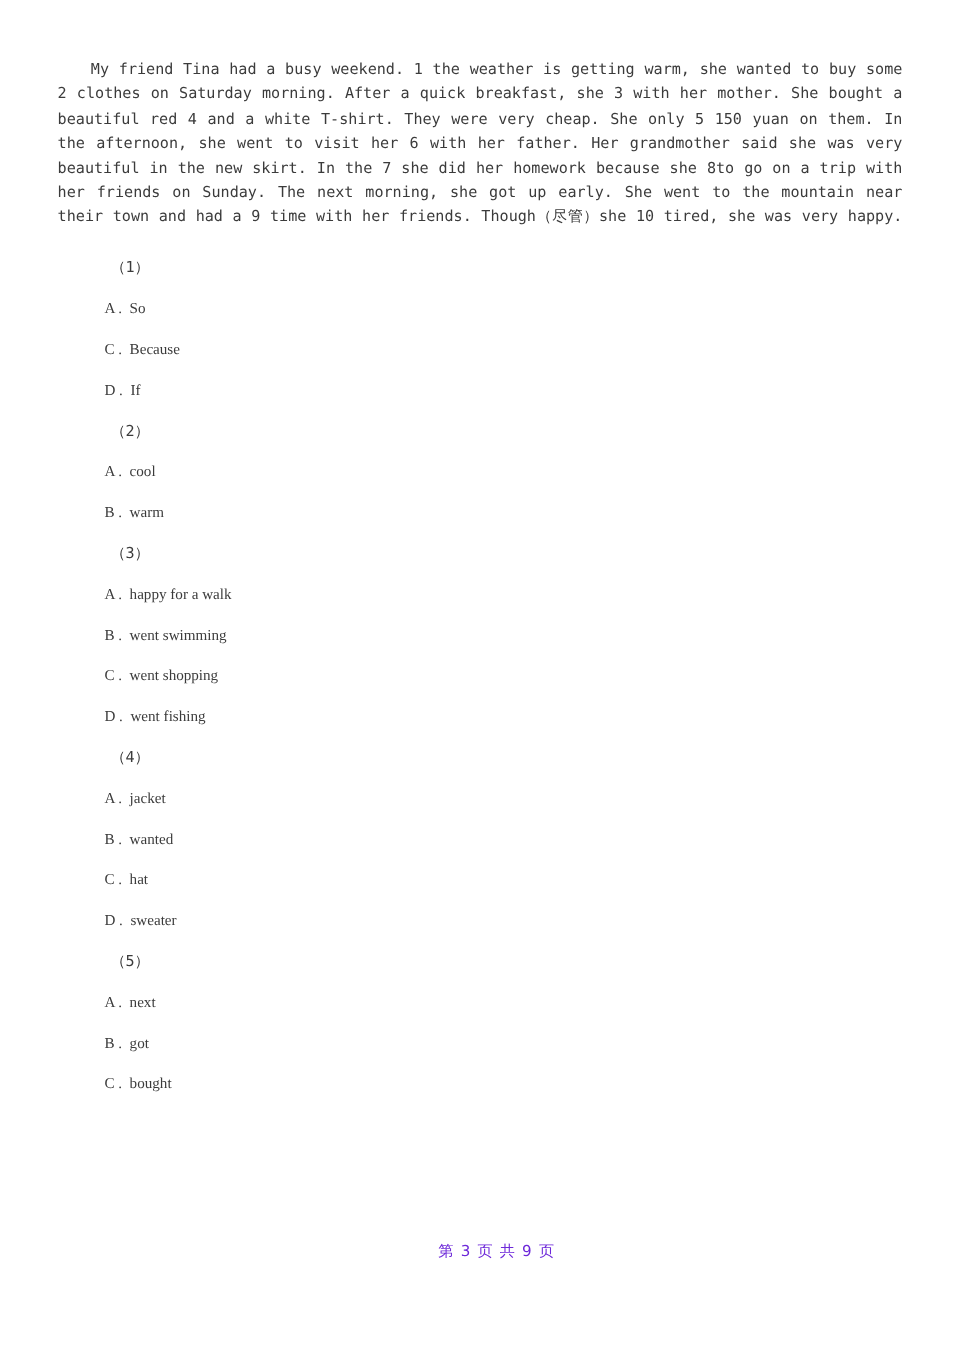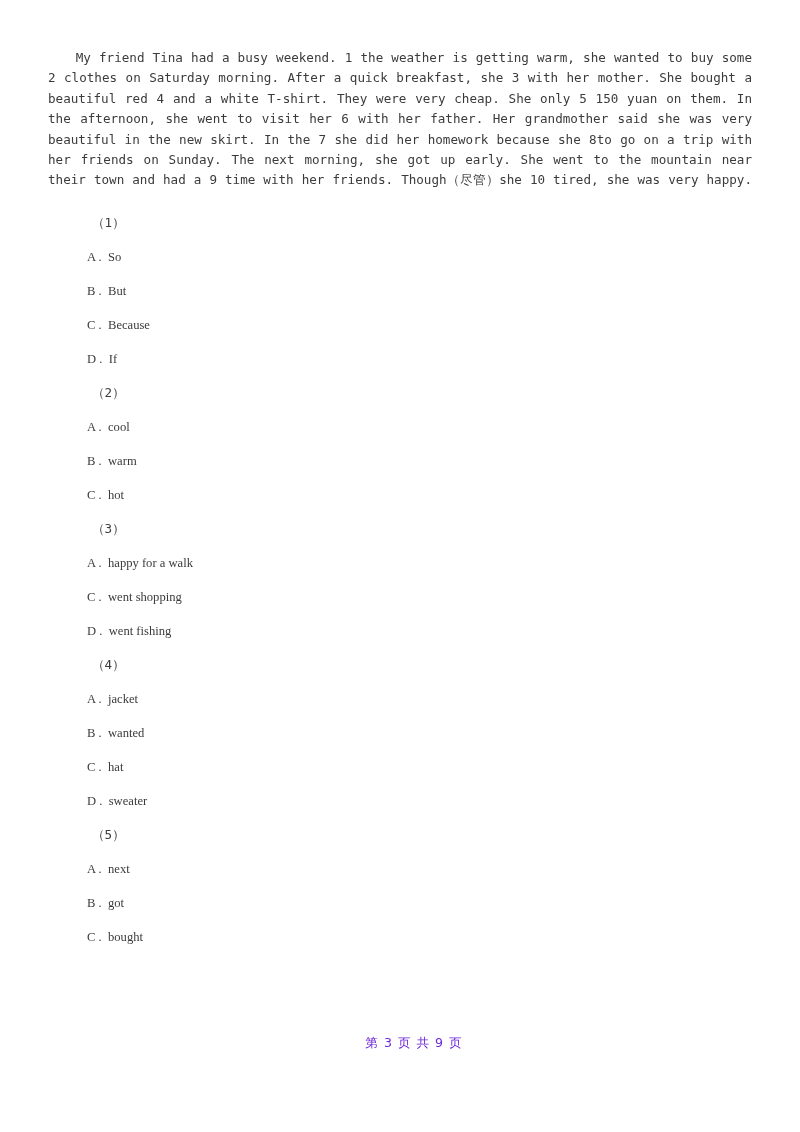--- a/index.html
+++ b/index.html
@@ -96,33 +96,32 @@
 <body>
 
 <div id="page">
 
   <div id="passage">My friend Tina had a busy weekend. 1 the weather is getting warm, she wanted to buy some 2 clothes on Saturday morning. After a quick breakfast, she 3 with her mother. She bought a beautiful red 4 and a white T-shirt. They were very cheap. She only 5 150 yuan on them. In the afternoon, she went to visit her 6 with her father. Her grandmother said she was very beautiful in the new skirt. In the 7 she did her homework because she 8to go on a trip with her friends on Sunday. The next morning, she got up early. She went to the mountain near their town and had a 9 time with her friends. Though（尽管）she 10 tired, she was very happy.</div>
 
   <div id="questions">
       <div class="qblock">
         <div class="qnum">（1）</div>
         <div class="opt"><span class="opt-letter">A .</span>  <span class="opt-text">So</span></div>
-        <div class="opt"><span class="opt-letter">B .</span>  <span class="opt-text">But</span></div>
         <div class="opt"><span class="opt-letter">C .</span>  <span class="opt-text">Because</span></div>
         <div class="opt"><span class="opt-letter">D .</span>  <span class="opt-text">If</span></div>
       </div>
       <div class="qblock">
         <div class="qnum">（2）</div>
         <div class="opt"><span class="opt-letter">A .</span>  <span class="opt-text">cool</span></div>
         <div class="opt"><span class="opt-letter">B .</span>  <span class="opt-text">warm</span></div>
-        <div class="opt"><span class="opt-letter">C .</span>  <span class="opt-text">hot</span></div>
       </div>
       <div class="qblock">
         <div class="qnum">（3）</div>
         <div class="opt"><span class="opt-letter">A .</span>  <span class="opt-text">happy for a walk</span></div>
+        <div class="opt"><span class="opt-letter">B .</span>  <span class="opt-text">went swimming</span></div>
         <div class="opt"><span class="opt-letter">C .</span>  <span class="opt-text">went shopping</span></div>
         <div class="opt"><span class="opt-letter">D .</span>  <span class="opt-text">went fishing</span></div>
       </div>
       <div class="qblock">
         <div class="qnum">（4）</div>
         <div class="opt"><span class="opt-letter">A .</span>  <span class="opt-text">jacket</span></div>
         <div class="opt"><span class="opt-letter">B .</span>  <span class="opt-text">wanted</span></div>
         <div class="opt"><span class="opt-letter">C .</span>  <span class="opt-text">hat</span></div>
         <div class="opt"><span class="opt-letter">D .</span>  <span class="opt-text">sweater</span></div>
       </div>

